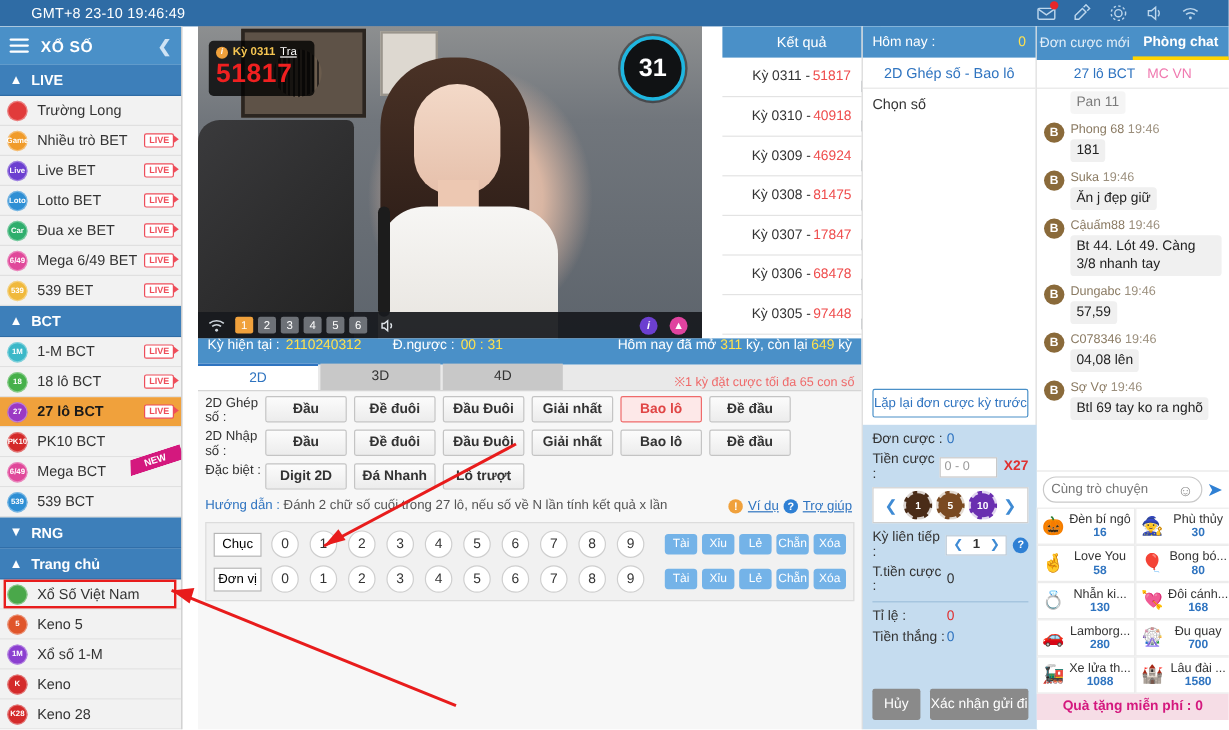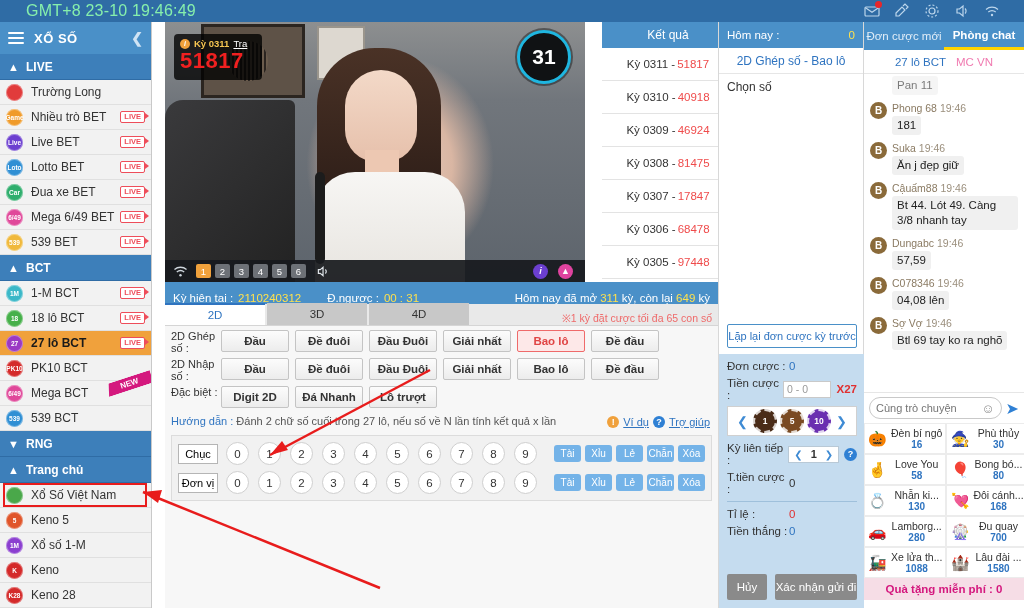--- a/index.html
+++ b/index.html
@@ -11,21 +11,21 @@
     overflow: hidden;
   }
   #app { position: relative; width: 1024px; height: 608px; }
 
   
   .topbar {
     position: absolute; left: 0; top: 0; width: 1024px; height: 22px;
     background: #2f6ca5; color: #e8f0f8;
     display: flex; align-items: center;
   }
-  .topbar .clock { margin-left: 26px; font-size: 16px; letter-spacing: .2px; color: #86efac; }
+  .topbar .clock { margin-left: 26px; font-size: 12px; letter-spacing: .2px; color: #ffffff; }
   .topbar .icons { margin-left: auto; display: flex; align-items: center; gap: 14px; margin-right: 24px; }
   .topbar .ic { position: relative; width: 16px; height: 16px; display: inline-block; color: #b9d2e8; }
   .topbar .ic svg { display: block; }
   .topbar .dot {
     position: absolute; right: -2px; top: -2px; width: 7px; height: 7px;
     border-radius: 50%; background: #e8262a;
   }
 
   
   .sidebar {
@@ -177,21 +177,21 @@
   .slip-sep { border-top: 1px solid #9fc0db; margin: 6px 0; }
   .redv { color: #e03030; }
   .slip-btns { display: flex; gap: 8px; margin-top: 4px; }
   .slip-btns .b { height: 26px; background: #8a8a8a; color: #fff; display: flex; align-items: center; justify-content: center; font-size: 11.5px; border-radius: 2px; margin-top: 32px; }
   .slip-btns .b.cancel { width: 40px; }
   .slip-btns .b.confirm { flex: 1; }
 
   
   .statusbar {
     position: absolute; left: 165px; top: 282px; width: 553px; height: 22px;
-    background: #4a90c8; color: #fff; display: flex; align-items: flex-end; font-size: 11.5px; padding: 0 8px;
+    background: #4a90c8; color: #fff; display: flex; align-items: flex-start; font-size: 11.5px; padding: 0 8px;
   }
   .statusbar .y { color: #ffe14d; }
   .statusbar .sp { margin-left: 26px; }
   .statusbar .right { margin-left: auto; }
 
   
   .betpanel { position: absolute; left: 165px; top: 304px; width: 553px; height: 304px; background: #f7f7f7; }
   .tabs { display: flex; height: 22px; background: #e9e9e9; border-bottom: 1px solid #d5d5d5; align-items: flex-end; position: relative; }
   .tab { width: 100px; height: 22px; display: flex; align-items: center; justify-content: center; font-size: 11.5px;
     background: #c8c8c8; color: #333; margin-right: 2px; }

